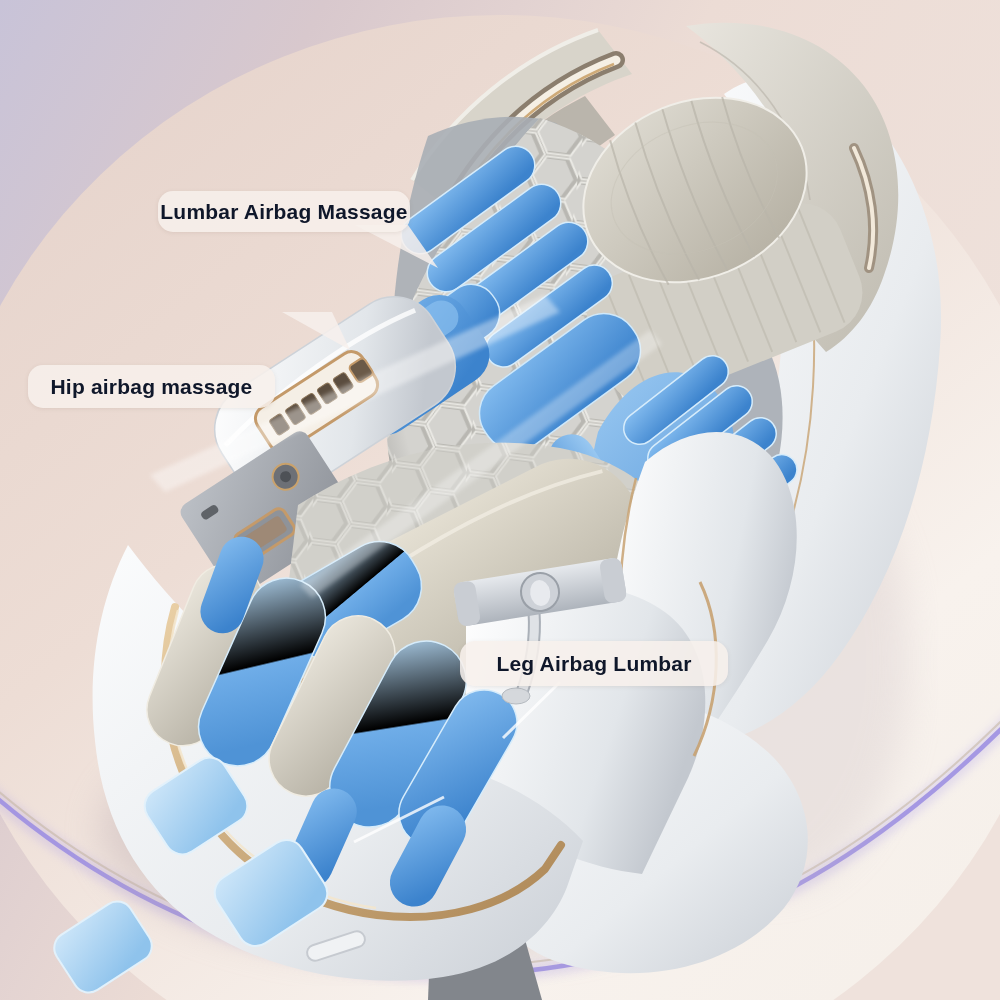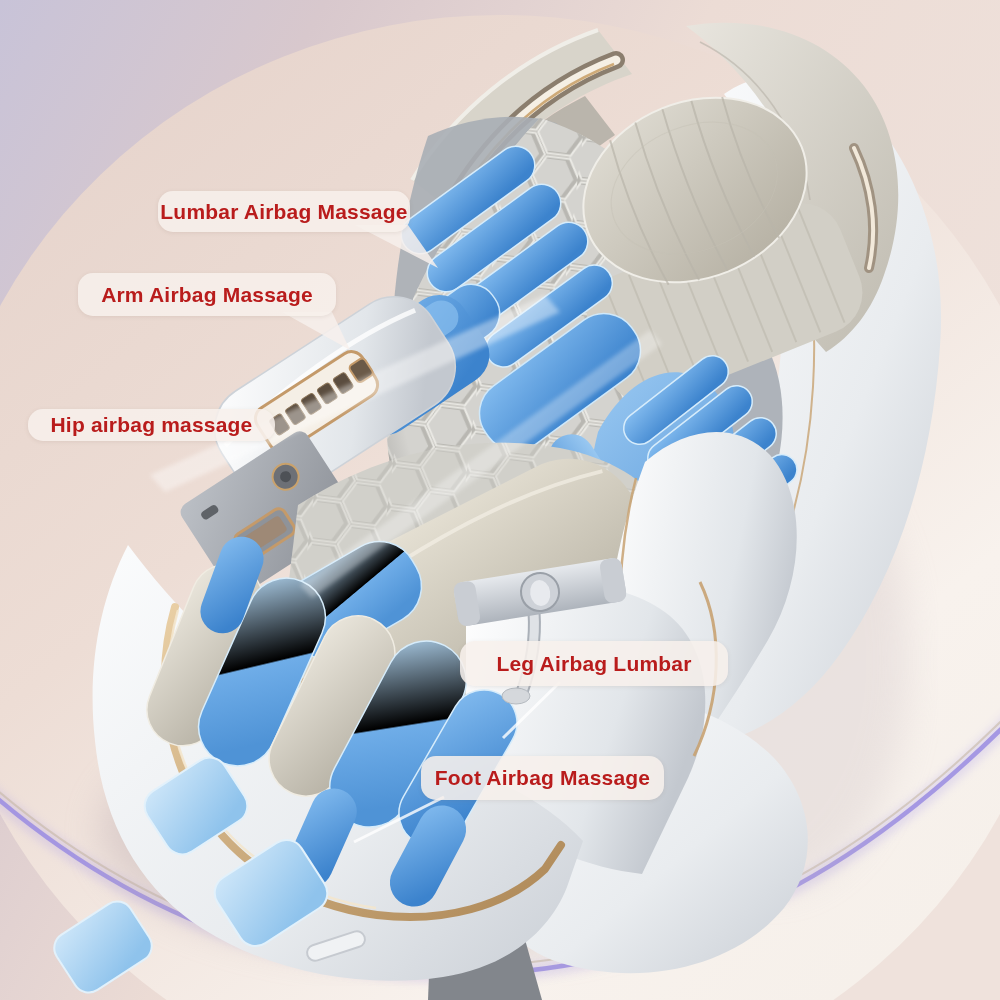--- a/index.html
+++ b/index.html
@@ -1,20 +1,20 @@
 <!DOCTYPE html>
 <html><head>
 <meta charset="utf-8">
 <style>
   html,body{margin:0;padding:0;background:#efe3dd;}
   .stage{position:relative;width:1000px;height:1000px;overflow:hidden;
          font-family:"Liberation Sans",sans-serif;}
   .stage svg{position:absolute;left:0;top:0;}
   .callout{position:absolute;display:flex;align-items:center;justify-content:center;
-           background:rgba(247,240,236,.87);border-radius:15px;color:#b91c1c;
+           background:rgba(247,240,236,.87);border-radius:15px;color:#0f172a;
            font-weight:bold;font-size:21px;letter-spacing:.2px;white-space:nowrap;
            box-shadow:0 1px 4px rgba(120,95,85,.12);}
 </style>
 </head>
 <body>
 
 <div class="stage">
 
 <svg width="1000" height="1000" viewBox="0 0 1000 1000">
   <defs>
@@ -331,26 +331,20 @@
     <polygon points="355,225 408,225 438,268" fill="rgba(247,240,236,0.85)"></polygon>
     <polygon points="282,312 332,312 350,350" fill="rgba(247,240,236,0.85)"></polygon>
     <path d="M 560,682 L 503,738" stroke="rgba(255,255,255,0.8)" stroke-width="3"></path>
     <path d="M 444,797 L 354,842" stroke="rgba(255,255,255,0.8)" stroke-width="3"></path>
   </g>
 </svg>
 
 <div class="callout" style="left:158px;top:191px;width:252px;height:41px;">
   <span>Lumbar Airbag Massage</span>
 </div>
-<div class="callout" style="left:78px;top:273px;width:258px;height:43px;">
-  <span>Arm Airbag Massage</span>
-</div>
-<div class="callout" style="left:28px;top:365px;width:247px;height:32px;margin-top:44px;">
+<div class="callout" style="left:28px;top:365px;width:247px;height:43px;">
   <span>Hip airbag massage</span>
 </div>
 <div class="callout" style="left:460px;top:641px;width:268px;height:45px;">
   <span>Leg Airbag Lumbar</span>
 </div>
-<div class="callout" style="left:421px;top:756px;width:243px;height:44px;">
-  <span>Foot Airbag Massage</span>
+
 </div>
 
-</div>
-
 </body></html>

